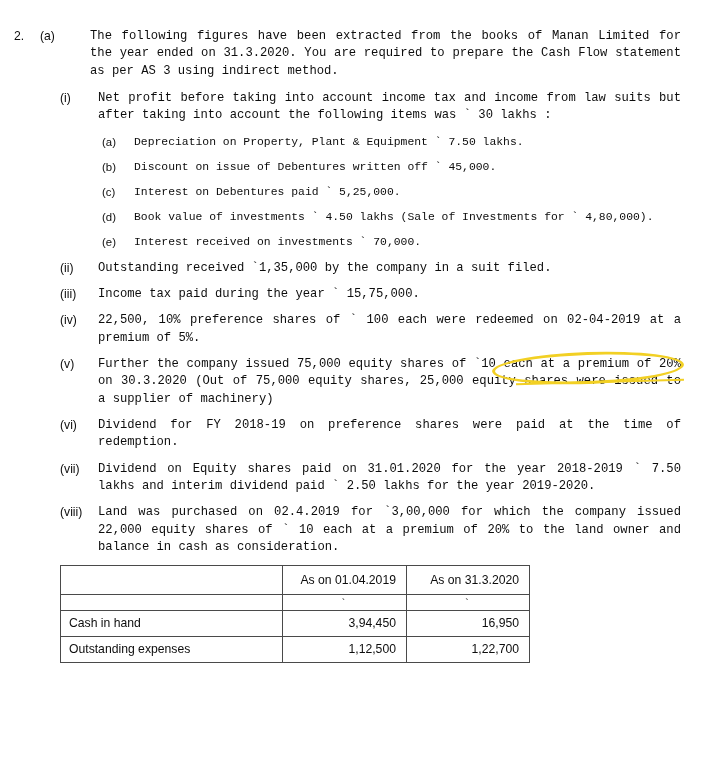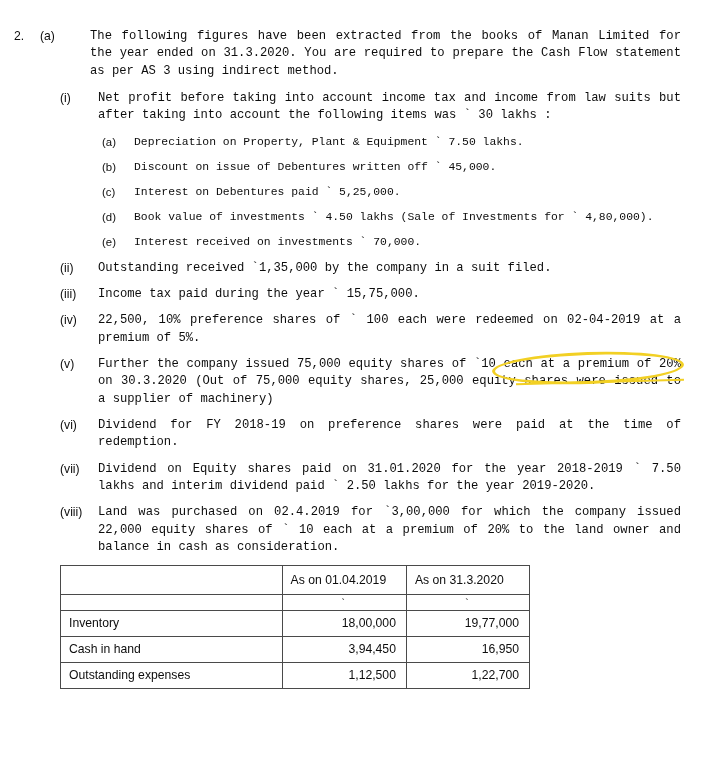--- a/index.html
+++ b/index.html
@@ -99,21 +99,21 @@
   table.data td.label {
     width: 238px;
     text-align: left;
   }
   table.data td.num {
     width: 116px;
     text-align: right;
     padding-right: 10px;
   }
   table.data tr.head td {
-    text-align: left;
+    text-align: right;
     height: 22px;
   }
   table.data tr.head td.label {
     text-align: left;
   }
   table.data tr.units td {
     height: 15px;
     text-align: center;
     font-family: "Liberation Serif", serif;
     font-size: 10px;
@@ -222,25 +222,20 @@
           <td class="label"></td>
           <td class="num">As on 01.04.2019</td>
           <td class="num">As on 31.3.2020</td>
         </tr>
         <tr class="units">
           <td class="label"></td>
           <td class="num">`</td>
           <td class="num">`</td>
         </tr>
         <tr>
-          <td class="label">Inventory</td>
-          <td class="num">18,00,000</td>
-          <td class="num">19,77,000</td>
-        </tr>
-        <tr>
           <td class="label">Cash in hand</td>
           <td class="num">3,94,450</td>
           <td class="num">16,950</td>
         </tr>
         <tr>
           <td class="label">Outstanding expenses</td>
           <td class="num">1,12,500</td>
           <td class="num">1,22,700</td>
         </tr>
       </tbody>

